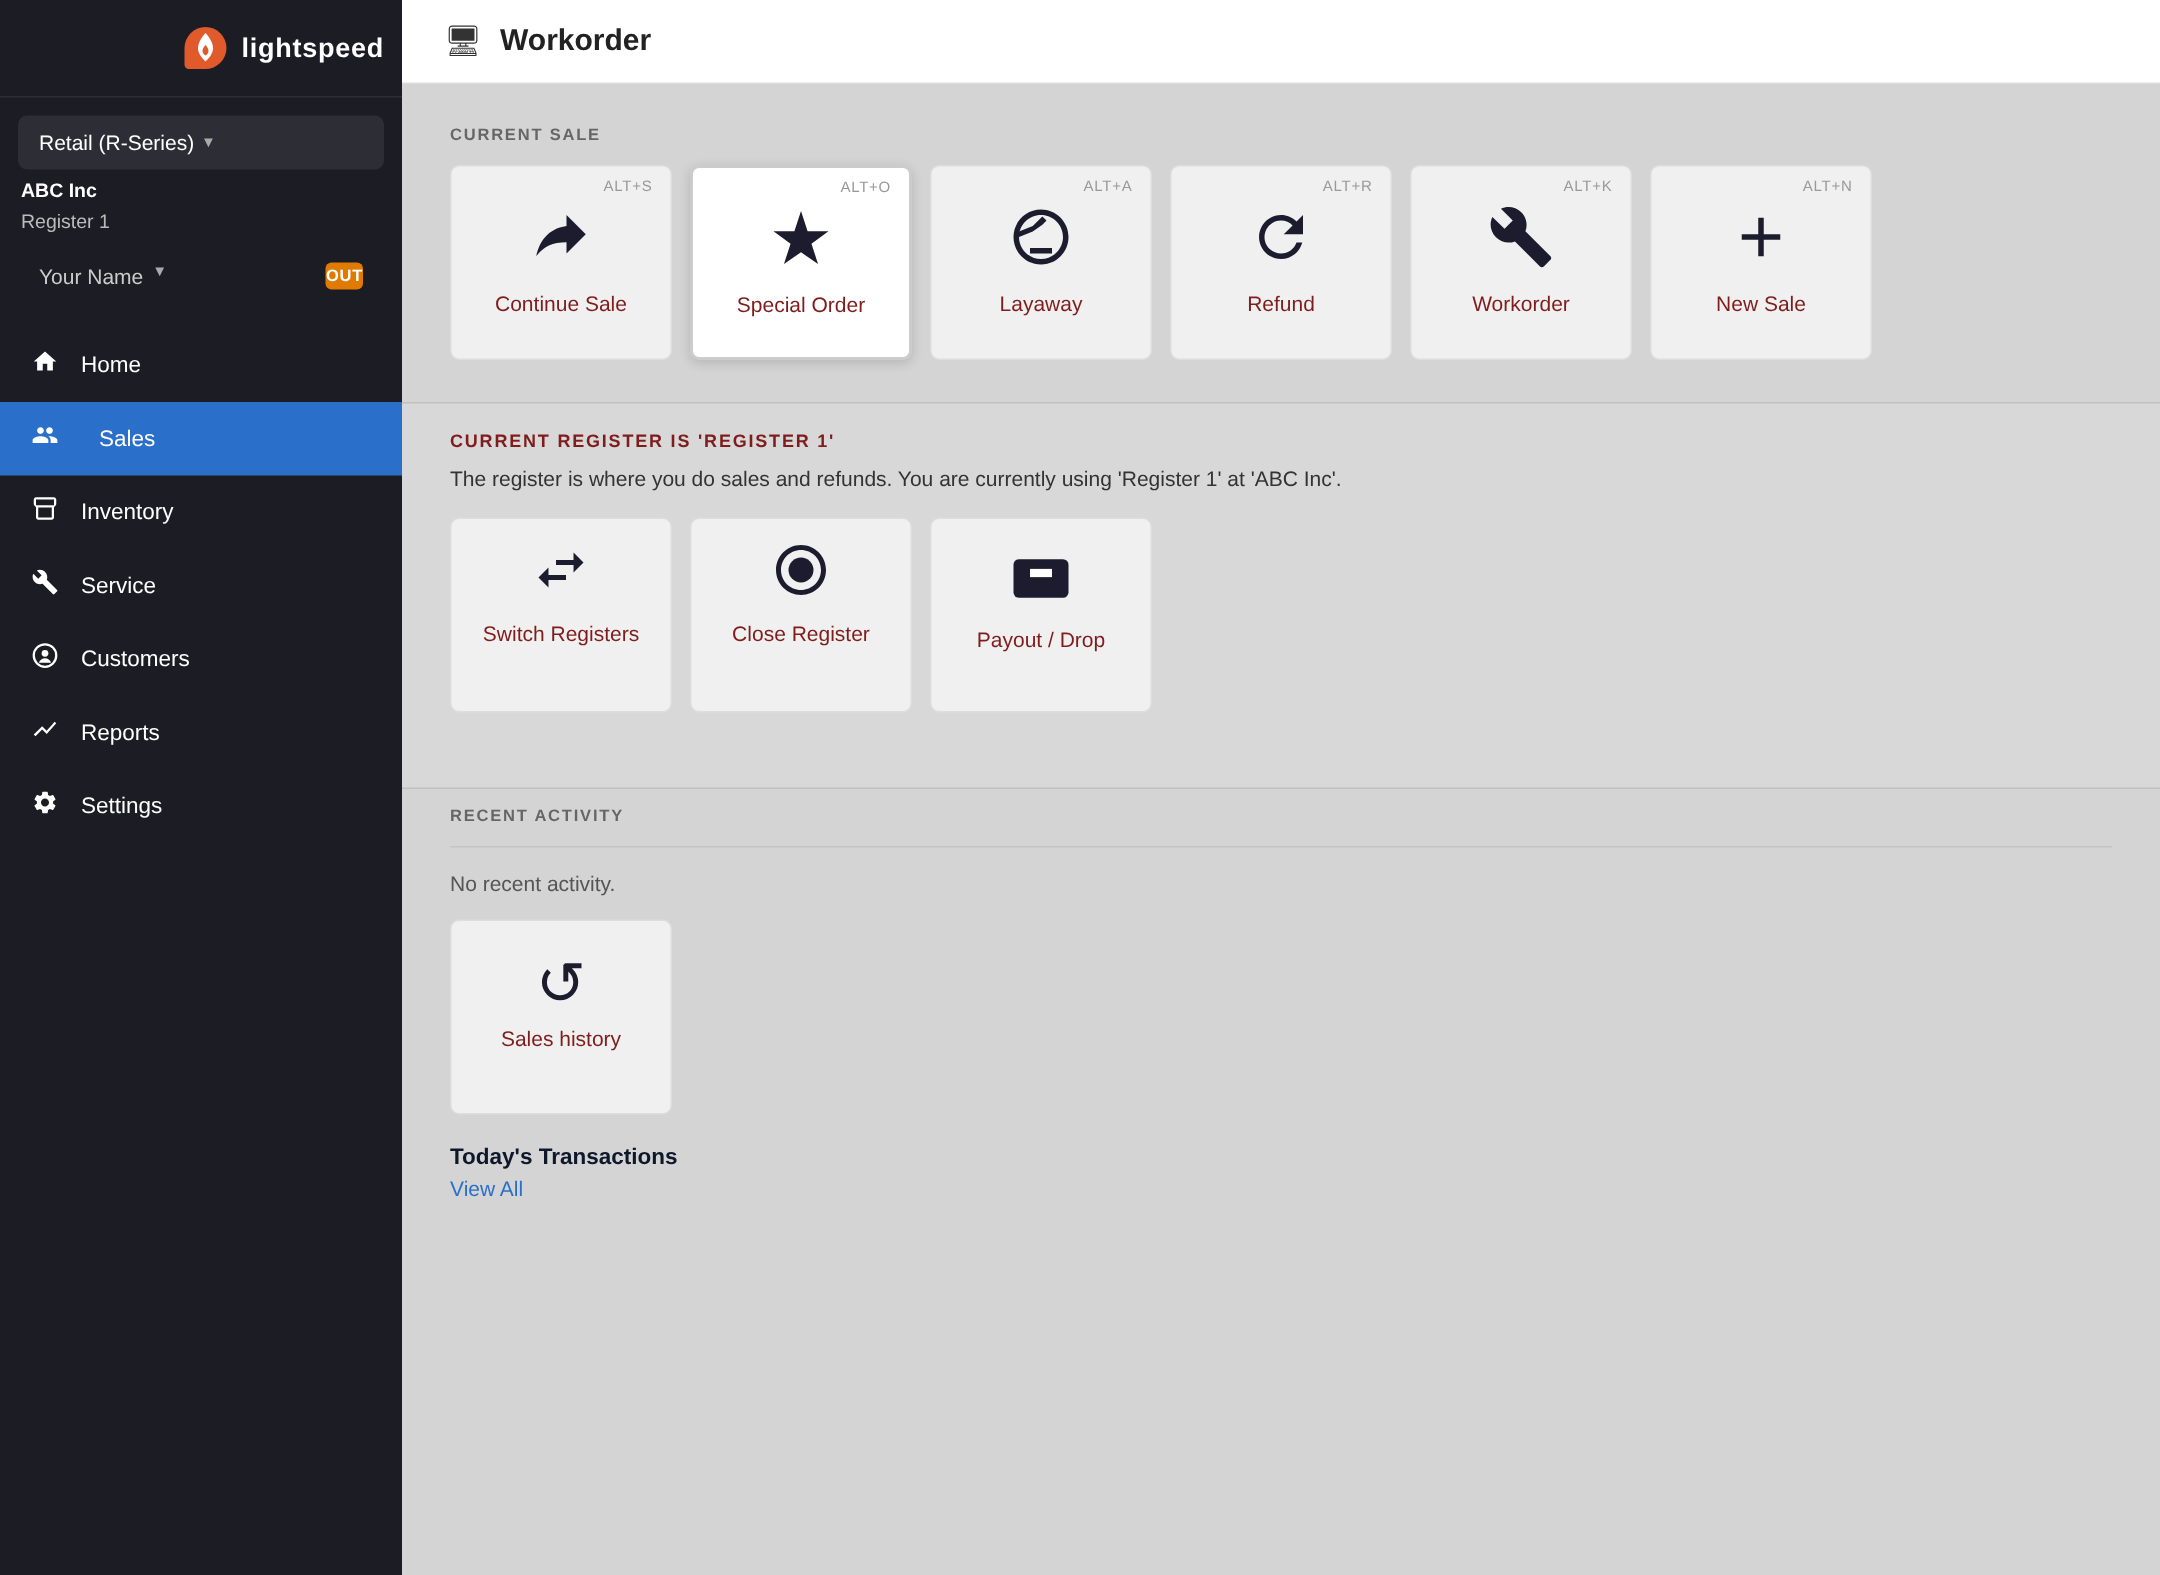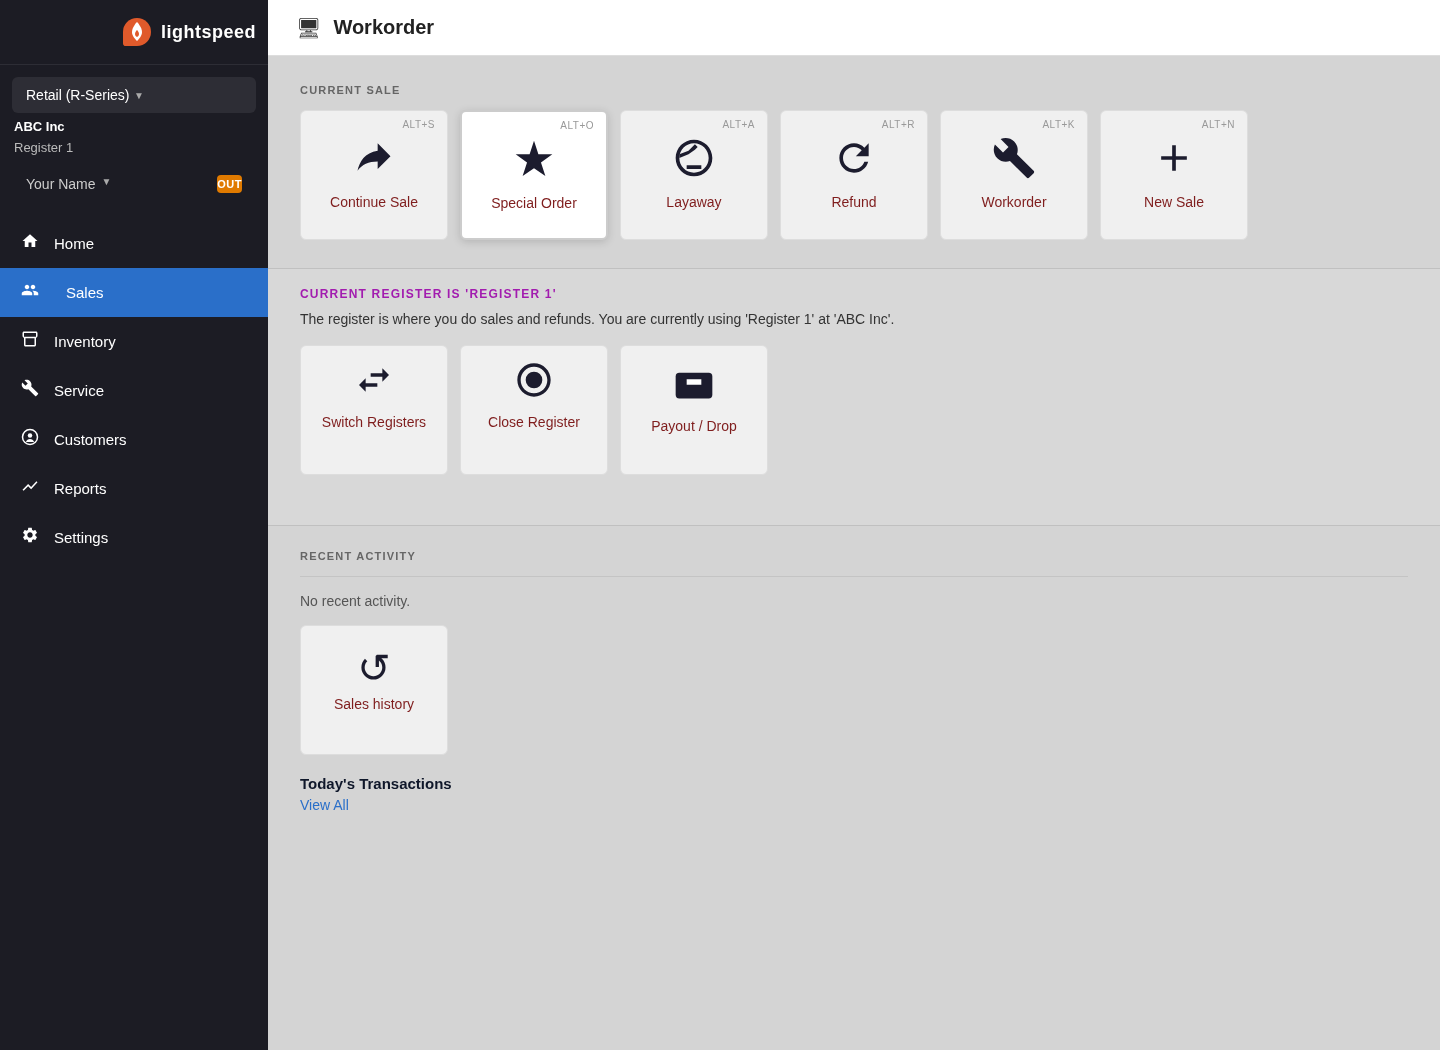--- a/index.html
+++ b/index.html
@@ -169,33 +169,33 @@
       border-top: 1px solid #c0c0c0;
       border-bottom: 1px solid #c0c0c0;
       padding: 18px 0 22px;
       margin: 0 -32px 0;
       padding-left: 32px;
       padding-right: 32px;
     }
     .register-section-title {
       font-size: 12px;
       font-weight: 700;
-      color: #a21caf;
+      color: #7f1d1d;
       letter-spacing: 1.2px;
       text-transform: uppercase;
       margin-bottom: 10px;
     }
     .register-desc {
       font-size: 14px;
       color: #333;
       margin-bottom: 18px;
     }
 
     
-    .recent-section { margin-top: 24px; }
+    .recent-section { margin-top: 12px; }
     .no-activity { font-size: 14px; color: #555; margin-bottom: 16px; }
 
     .today-transactions { margin-top: 20px; }
     .today-title { font-size: 15px; font-weight: 700; color: #0f172a; margin-bottom: 4px; }
     .view-all-link { font-size: 14px; color: #2a6fc9; cursor: pointer; text-decoration: none; }
 
     
     .section-divider {
       border: none;
       border-top: 1px solid #c4c4c4;

